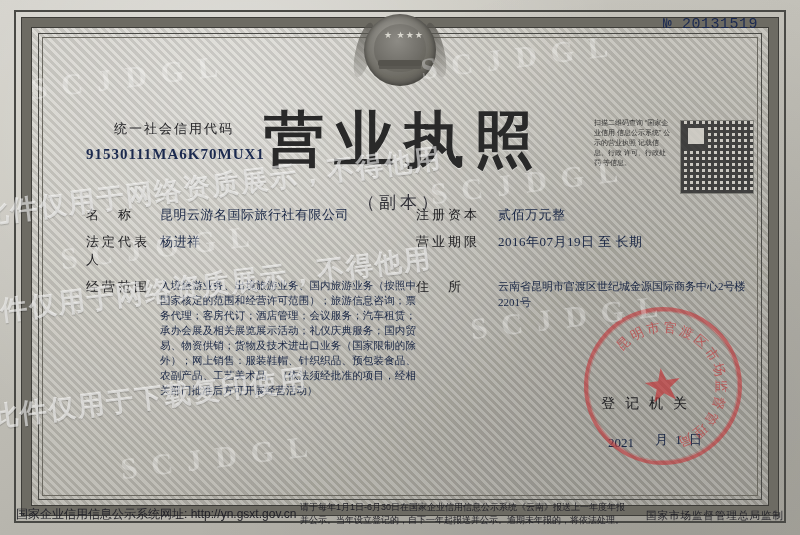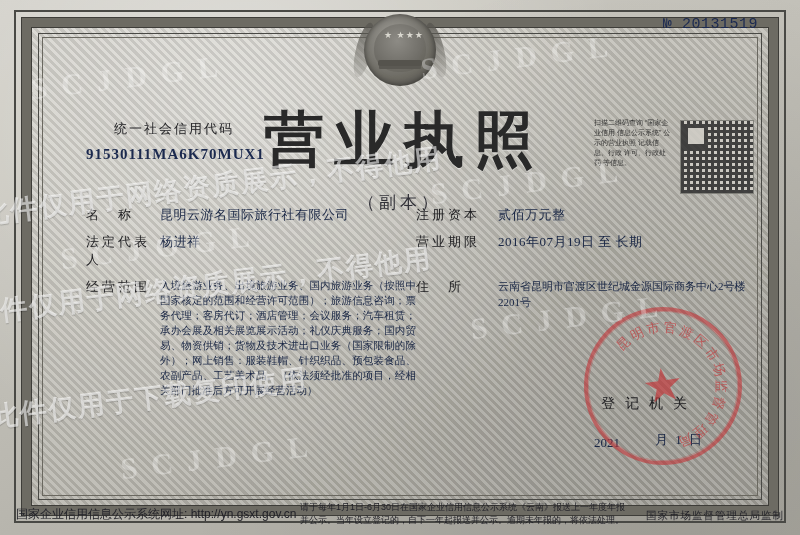--- a/index.html
+++ b/index.html
@@ -134,21 +134,21 @@
 
   
   .registrar{
     position:absolute;right:110px;bottom:122px;font-size:14px;letter-spacing:3px;color:#1f1f22;
   }
   .issue-date{
     position:absolute;right:96px;bottom:86px;font-size:13px;color:#1b2846;
     font-family:"Liberation Serif",serif;letter-spacing:2px;
   }
   .year-left{
-    position:absolute;right:180px;bottom:84px;font-size:13px;color:#1b2846;font-family:"Liberation Serif",serif;
+    position:absolute;right:166px;bottom:84px;font-size:13px;color:#1b2846;font-family:"Liberation Serif",serif;
   }
 
   
   .seal{
     position:absolute;right:58px;bottom:70px;width:150px;height:150px;
     border-radius:50%;
     border:4px solid rgba(196,46,50,.72);
     box-shadow:inset 0 0 0 1px rgba(196,46,50,.35);
     transform:rotate(-8deg);
     opacity:.78;

